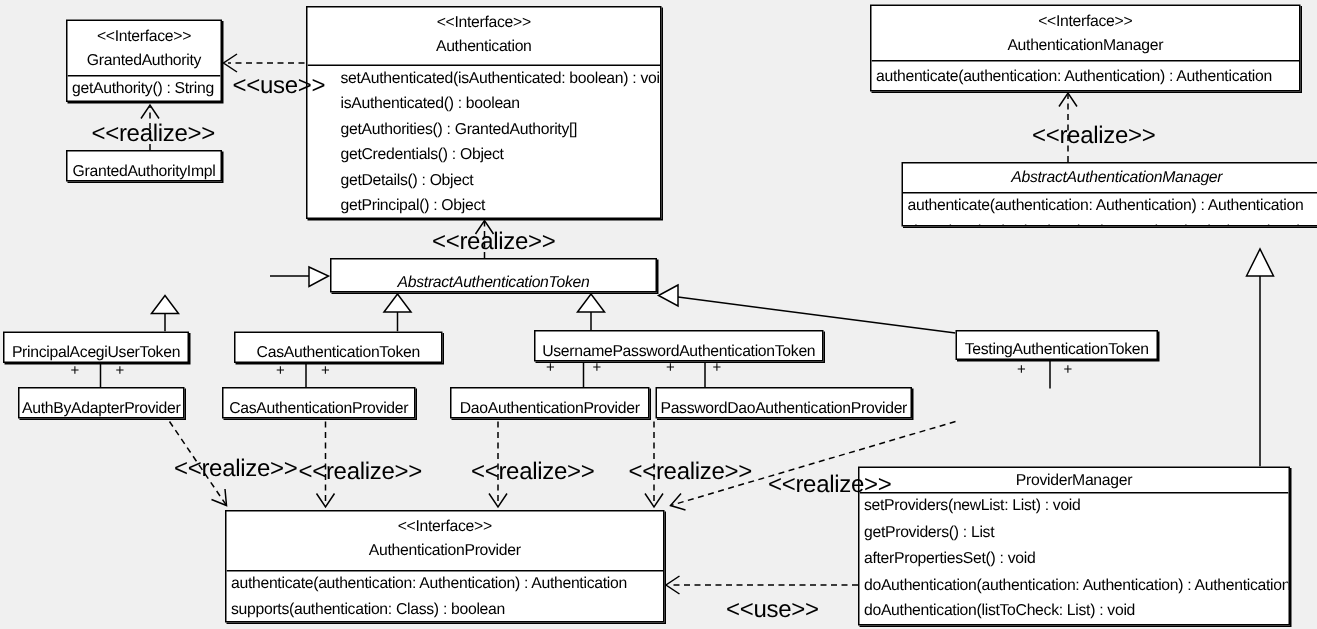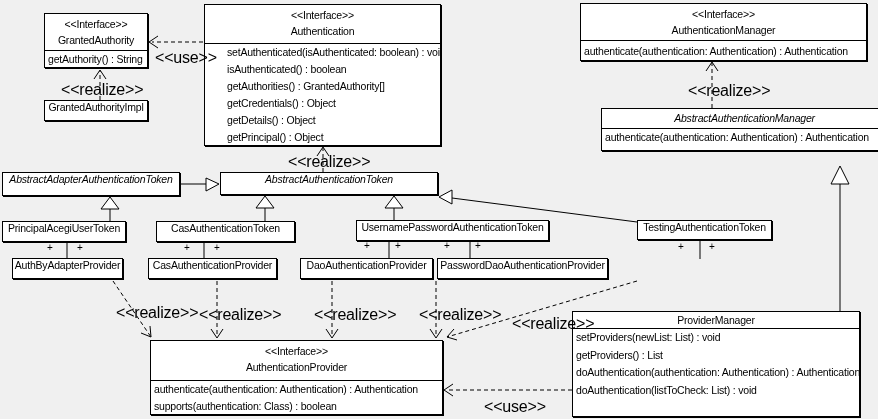--- a/index.html
+++ b/index.html
@@ -9,21 +9,21 @@
        box-sizing:border-box;font-size:10.5px;letter-spacing:-0.2px;overflow:hidden;}
   .hdr{border-bottom:1px solid #000;text-align:center;}
   .stype{line-height:15px;padding-top:3px;white-space:nowrap;}
   .cname{line-height:16px;white-space:nowrap;}
   .m{line-height:16.8px;padding:0 1px 0 3px;white-space:nowrap;overflow:hidden;}
   .auth .m{line-height:17.1px;padding-left:22px;}
   .pm .m{line-height:17.6px;}
   .aam .m{line-height:16.9px;}
   .titlerow{line-height:19px;text-align:center;white-space:nowrap;}
   .pmtitle{line-height:16px;text-align:center;white-space:nowrap;border-bottom:1px solid #000;}
-  .nameonly{display:flex;align-items:flex-start;justify-content:center;text-align:center;white-space:nowrap;}
+  .nameonly{display:flex;align-items:flex-end;justify-content:center;text-align:center;white-space:nowrap;}
   .it{font-style:italic;}
   .lbl{position:absolute;font-size:16px;letter-spacing:-0.2px;white-space:nowrap;}
   .plus{position:absolute;font-size:10px;line-height:10px;}
   svg.wires{position:absolute;left:0;top:0;pointer-events:none;}
   svg.wires line,svg.wires polyline,svg.wires polygon{stroke:#000;stroke-width:1;fill:none;}
   svg.wires polygon{fill:#ffffff;}
 </style>
 </head>
 <body>
 
@@ -105,23 +105,20 @@
     </div>
     <div class="m" style="padding-top:2px">authenticate(authentication: Authentication) : Authentication</div>
   </div>
 
   <div class="cls aam" style="left:601px;top:108px;width:287px;height:43px">
     <div class="hdr titlerow it" style="height:19px">AbstractAuthenticationManager</div>
     <div class="m">authenticate(authentication: Authentication) : Authentication</div>
     <div class="m it">doAuthentication(authentication : Authentication) : Authentication</div>
   </div>
 
-  <div class="cls nameonly it" style="left:2px;top:172px;width:178px;height:24px">
-    <span>AbstractAdapterAuthenticationToken</span>
-  </div>
 
   <div class="cls nameonly it" style="left:220px;top:172px;width:218px;height:23px">
     <span>AbstractAuthenticationToken</span>
   </div>
 
   <div class="cls nameonly" style="left:2px;top:221px;width:124px;height:21px">
     <span>PrincipalAcegiUserToken</span>
   </div>
   <div class="cls nameonly" style="left:156px;top:221px;width:139px;height:21px">
     <span>CasAuthenticationToken</span>
@@ -152,20 +149,21 @@
       <div class="cname">AuthenticationProvider</div>
     </div>
     <div class="m">authenticate(authentication: Authentication) : Authentication</div>
     <div class="m">supports(authentication: Class) : boolean</div>
   </div>
 
   <div class="cls pm" style="left:572px;top:311px;width:288px;height:106px">
     <div class="pmtitle">ProviderManager</div>
     <div class="m">setProviders(newList: List) : void</div>
     <div class="m">getProviders() : List</div>
+    <div class="m">afterPropertiesSet() : void</div>
     <div class="m">doAuthentication(authentication: Authentication) : Authentication</div>
     <div class="m">doAuthentication(listToCheck: List) : void</div>
   </div>
 
   <div class="lbl" style="left:155px;top:49px">&lt;&lt;use&gt;&gt;</div>
   <div class="lbl" style="left:61px;top:81px">&lt;&lt;realize&gt;&gt;</div>
   <div class="lbl" style="left:288px;top:153px">&lt;&lt;realize&gt;&gt;</div>
   <div class="lbl" style="left:688px;top:82px">&lt;&lt;realize&gt;&gt;</div>
   <div class="lbl" style="left:116px;top:304px">&lt;&lt;realize&gt;&gt;</div>
   <div class="lbl" style="left:199px;top:306px">&lt;&lt;realize&gt;&gt;</div>

